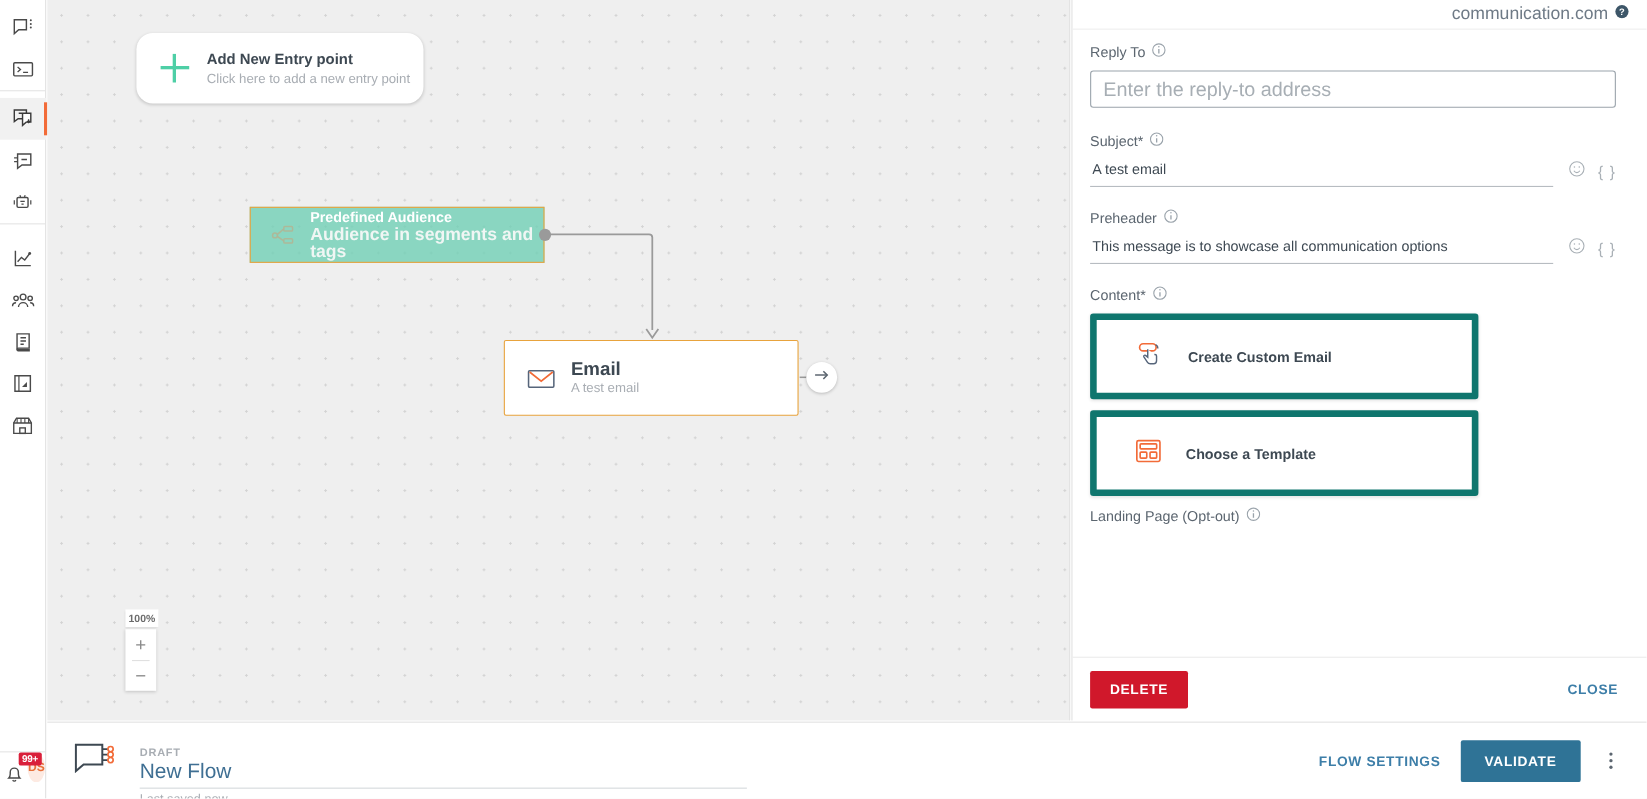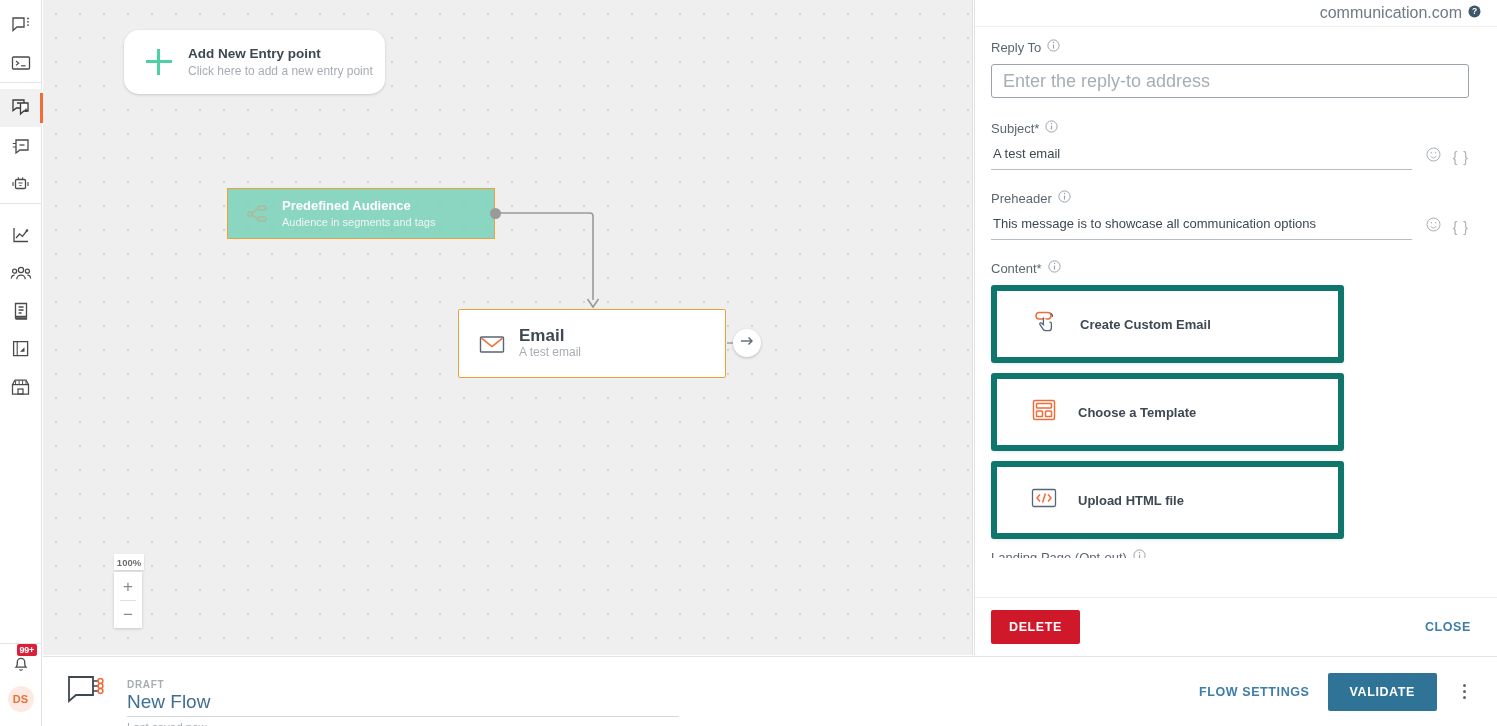--- a/index.html
+++ b/index.html
@@ -24,21 +24,21 @@
     display: flex; align-items: center; justify-content: center;
     cursor: pointer;
   }
   .rail-item.active { background: #f1f1f1; }
   .rail-item.active::after {
     content: ""; position: absolute; right: -1px; top: 4px;
     width: 3px; height: 30px; background: #f26b38;
   }
   .rail-item svg { display: block; }
   .rail-spacer { flex: 1; }
-  .rail-bottom { width: 100%; display:flex; flex-direction:column; align-items:center; }
+  .rail-bottom { width: 100%; display:flex; flex-direction:row; align-items:center; }
   .bell-wrap { position: relative; width: 42px; height: 42px; display:flex; align-items:center; justify-content:center; cursor:pointer;}
   .badge {
     position: absolute; top: 0px; left: 17px;
     background: #d91f3a; color: #fff; font-size: 9px; font-weight: bold;
     border-radius: 2px; padding: 1px 3px; line-height: 10px; letter-spacing: -0.2px;
   }
   .avatar {
     width: 26px; height: 26px; border-radius: 50%;
     background: #fdeae2; color: #e8703a; font-size: 11px; font-weight: bold;
     display:flex; align-items:center; justify-content:center;
@@ -78,21 +78,21 @@
 
   
   .aud-node {
     left: 184px; top: 188px; width: 268px; height: 51px;
     background: rgba(113,207,181,0.80);
     border: 1px solid #e8a33d;
     display: flex; align-items: center; padding-left: 16px; cursor: pointer;
   }
   .aud-ico { width: 26px; height: 26px; margin-right: 12px; flex:none; opacity:.55;}
   .aud-title { font-size: 13px; font-weight: bold; color: #ffffff; line-height: 16px; }
-  .aud-sub { font-size: 11px; color: #f0f6f4; line-height: 16px; }
+  .aud-sub { font-size: 16px; color: #f0f6f4; line-height: 16px; font-weight: bold; }
 
   
   .email-node {
     left: 415px; top: 309px; width: 268px; height: 69px;
     background: #fff; border: 1px solid #e8a33d; border-radius: 2px;
     display: flex; align-items: center; padding-left: 18px; cursor: pointer;
   }
   .email-ico { width: 30px; height: 30px; margin-right: 12px; flex: none; }
   .email-title { font-size: 17px; font-weight: bold; color: #3d4852; line-height: 17px; }
   .email-sub { font-size: 12px; color: #a8adb3; line-height: 16px; }
@@ -527,31 +527,20 @@
           <svg width="28" height="28" viewBox="0 0 28 28" fill="none" stroke="#f26b38" stroke-width="1.5">
             <rect x="3.5" y="4.5" width="21" height="19" rx="1.5"></rect>
             <rect x="6.5" y="7.5" width="15" height="4.5" rx="0.8"></rect>
             <rect x="6.5" y="15" width="6" height="5.5" rx="0.8"></rect>
             <rect x="15.5" y="15" width="6" height="5.5" rx="0.8"></rect>
           </svg>
         </span>
         <span class="choice-label">Choose a Template</span>
       </div>
 
-      <div class="choice-card">
-        <span>
-          <svg width="28" height="24" viewBox="0 0 28 24" fill="none">
-            <rect x="2.5" y="3.5" width="23" height="17" rx="1.5" stroke="#56657a" stroke-width="1.3"></rect>
-            <path d="M10 8.5L7 12l3 3.5" stroke="#f26b38" stroke-width="1.5" fill="none"></path>
-            <path d="M18 8.5L21 12l-3 3.5" stroke="#f26b38" stroke-width="1.5" fill="none"></path>
-            <path d="M15.4 7.5l-2.8 9" stroke="#f26b38" stroke-width="1.5"></path>
-          </svg>
-        </span>
-        <span class="choice-label">Upload HTML file</span>
-      </div>
 
       <div class="field-label" style="margin-top:9px">
         <span>Landing Page (Opt-out)</span>
         <span class="info-ico">
           <svg width="13" height="13" viewBox="0 0 13 13" fill="none" stroke="#9aa3ab" stroke-width="1">
             <circle cx="6.5" cy="6.5" r="5.6"></circle>
             <path d="M6.5 5.6v4" stroke-width="1.2"></path>
             <circle cx="6.5" cy="3.5" r="0.7" fill="#9aa3ab" stroke="none"></circle>
           </svg>
         </span>

